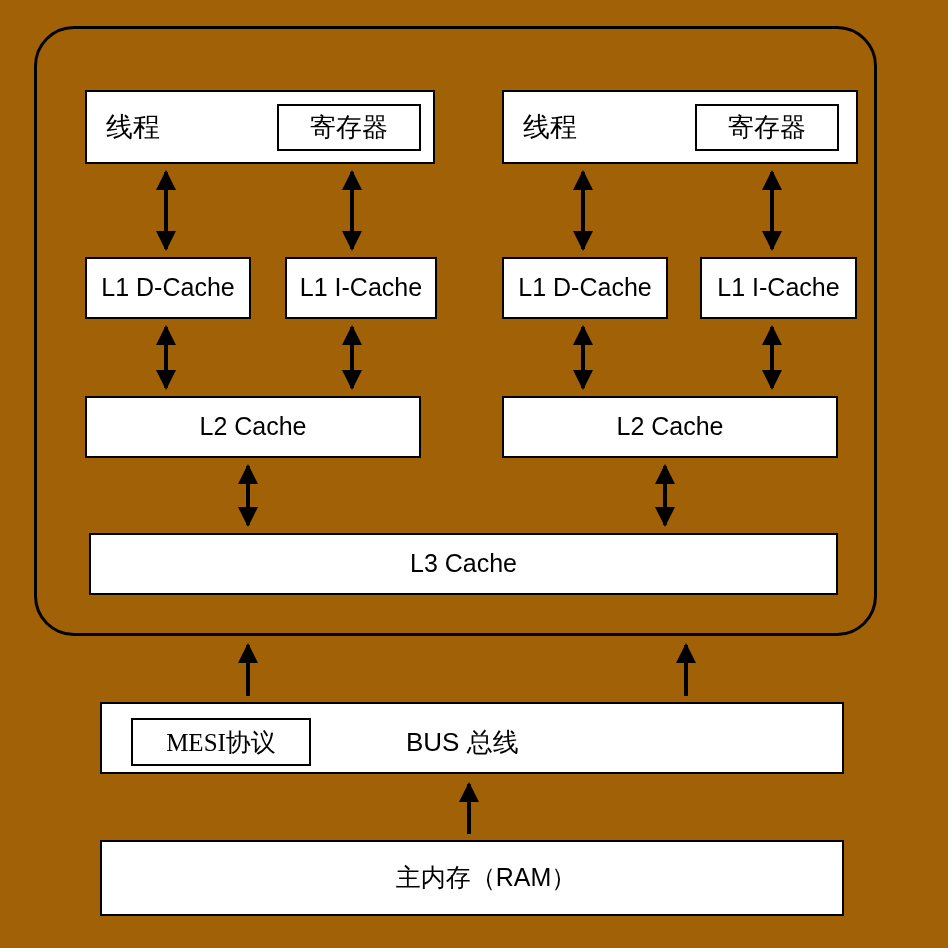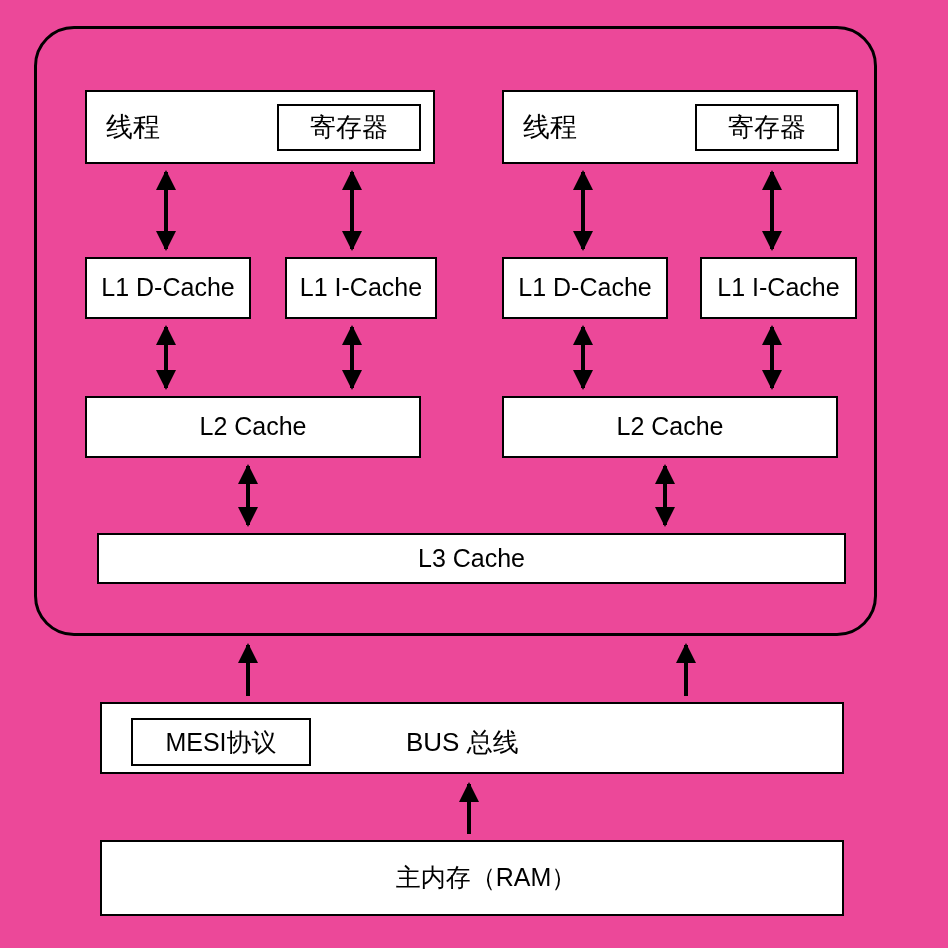--- a/index.html
+++ b/index.html
@@ -4,21 +4,21 @@
 <style>
   html, body {
     margin: 0;
     padding: 0;
     background: #ffffff;
   }
   #stage {
     position: relative;
     width: 948px;
     height: 948px;
-    background: #ec4899;
+    background: #a16207;
     font-family: "Liberation Sans", sans-serif;
     color: #000000;
     overflow: hidden;
   }
   .box {
     position: absolute;
     box-sizing: border-box;
     border: 2.5px solid #000000;
     background: #ffffff;
     display: flex;
@@ -107,24 +107,24 @@
 
   <div class="core-box" style="left:502px; top:90px; width:356px; height:74px;"></div>
   <div class="thread-label" style="left:523px; top:109px;">线程</div>
   <div class="reg-box" style="left:695px; top:104px; width:144px; height:47px;">寄存器</div>
 
   <div class="box" style="left:502px; top:257px; width:166px; height:62px;">L1 D-Cache</div>
   <div class="box" style="left:700px; top:257px; width:157px; height:62px;">L1 I-Cache</div>
 
   <div class="box" style="left:502px; top:396px; width:336px; height:62px;">L2 Cache</div>
 
-  <div class="box" style="left:97px; top:533px; width:749px; height:51px;">L3 Cache</div>
+  <div class="box" style="left:89px; top:533px; width:749px; height:62px;">L3 Cache</div>
 
   <div class="bus-box" style="left:100px; top:702px; width:744px; height:72px;"></div>
-  <div class="mesi-box" style="left:131px; top:718px; width:180px; height:48px;">MESI协议</div>
+  <div class="mesi-box" style="left:131px; top:718px; width:180px; height:48px;font-family:Liberation Serif, serif;">MESI协议</div>
   <div class="bus-label" style="left:406px; top:725px;">BUS 总线</div>
 
   <div class="box" style="left:100px; top:840px; width:744px; height:76px;padding-left:28px;">主内存（RAM）</div>
 
   <svg class="arrows" viewBox="0 0 948 948">
     <defs>
       <marker id="ah" viewBox="0 0 10 10" refX="9" refY="5" markerWidth="5" markerHeight="5" orient="auto-start-reverse">
         <path d="M 0 0 L 10 5 L 0 10 z" fill="#000"></path>
       </marker>
     </defs>

